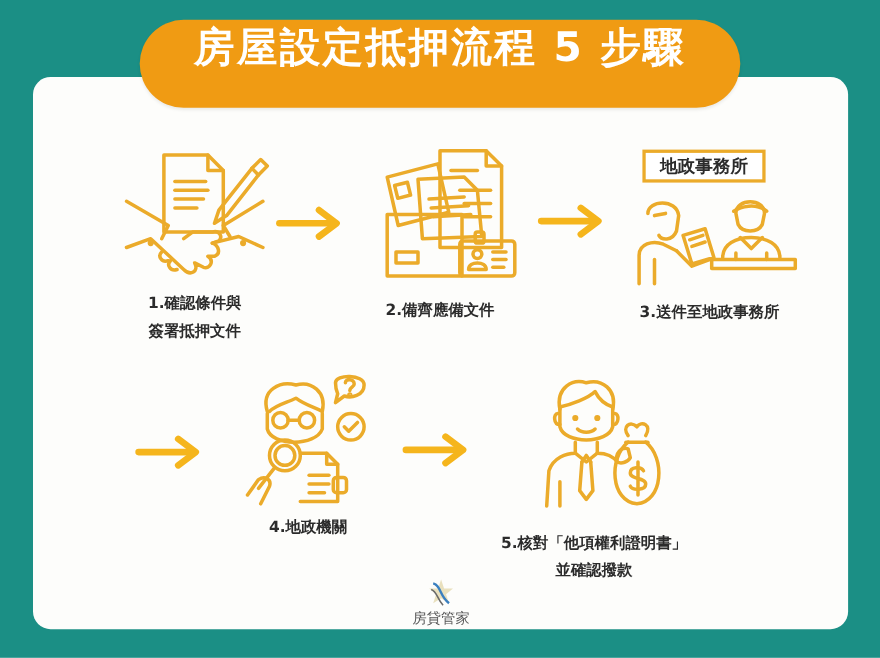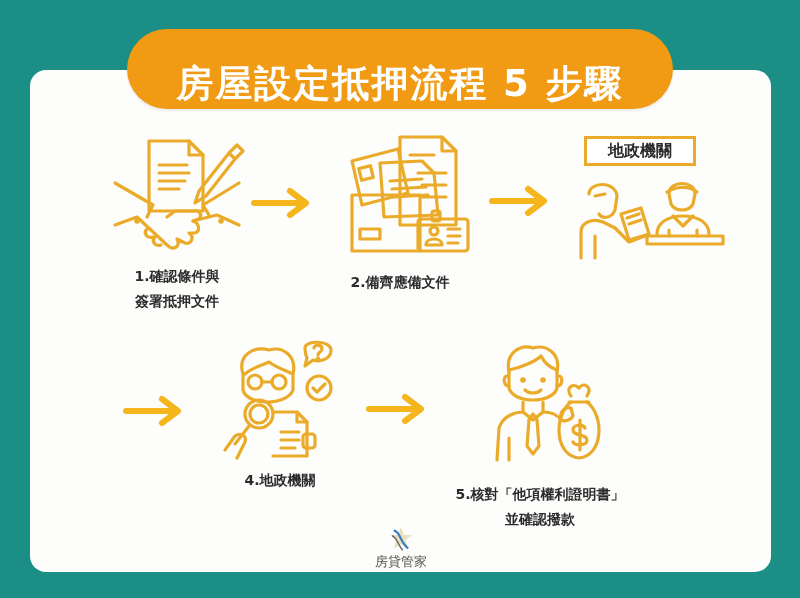--- a/index.html
+++ b/index.html
@@ -1,18 +1,18 @@
 <!DOCTYPE html>
 <html><head>
 <meta charset="utf-8">
 <style>
   html,body{margin:0;padding:0;}
   body{width:800px;height:598px;background:#1b8f85;position:relative;overflow:hidden;font-family:"DejaVu Sans","Liberation Sans",sans-serif;}
   .card{position:absolute;left:30px;top:70px;width:741px;height:502px;background:#fdfdfb;border-radius:16px;}
-  .title-pill{position:absolute;left:127px;top:29px;width:546px;height:80px;background:#f09b13;border-radius:40px;display:flex;align-items:flex-end;justify-content:center;box-shadow:0 2px 3px rgba(0,0,0,0.08);}
+  .title-pill{position:absolute;left:127px;top:18px;width:546px;height:80px;background:#f09b13;border-radius:40px;display:flex;align-items:flex-start;justify-content:center;box-shadow:0 2px 3px rgba(0,0,0,0.08);}
   .title-pill span{color:#fff;font-size:37px;font-weight:bold;letter-spacing:2px;}
   .step{position:absolute;display:flex;flex-direction:column;align-items:center;}
   .step svg{display:block;}
   .label{font-size:14px;font-weight:bold;color:#2b2b2b;text-align:center;line-height:25px;white-space:nowrap;}
   .arrow{position:absolute;}
   .logo{position:absolute;left:381px;top:525px;width:40px;height:46px;display:flex;flex-direction:column;align-items:center;}
   .logo-text{font-size:13px;color:#555;margin-top:1px;white-space:nowrap;}
   .office-sign{position:absolute;left:584px;top:136px;width:112px;height:30px;border:3px solid #ebab2a;box-sizing:border-box;display:flex;align-items:center;justify-content:center;background:#fff;}
   .office-sign span{font-size:16px;font-weight:bold;color:#2b2b2b;}
 </style>
@@ -83,40 +83,43 @@
     <div>2.備齊應備文件</div>
   </div>
 </div>
 
 <svg class="arrow" style="left:488px;top:184px;" width="62" height="34" viewBox="0 0 62 34" fill="none" stroke="#f5b51c" stroke-width="6" stroke-linecap="round" stroke-linejoin="round">
   <line x1="4" y1="17" x2="54" y2="17"></line>
     <polyline points="40,5 56,17 40,29"></polyline>
 </svg>
 
 <div class="office-sign">
-  <span>地政機關</span>
+  <span>地政事務所</span>
 </div>
 <div class="step" style="left:535px;top:170px;width:220px;">
   <svg width="160" height="92" viewBox="0 0 160 92" fill="none" stroke="#ebab2a" stroke-width="3.2" stroke-linecap="round" stroke-linejoin="round">
     <path d="M24 24 C24 12 50 10 52 26 L50 40 C46 50 36 48 34 44"></path>
     <path d="M30 26 L40 24"></path>
     <path d="M16 88 V62 C16 52 28 48 38 52 L50 58"></path>
     <path d="M30 66 V88"></path>
     <path d="M50 58 L64 72 L80 66"></path>
     <path d="M56 44 L76 38 L84 64 L64 70 Z"></path>
     <line x1="62" y1="48" x2="74" y2="44"></line>
     <line x1="64" y1="54" x2="76" y2="50"></line>
     <path d="M104 24 C104 10 130 10 130 24 L128 34 C124 42 110 42 106 34 Z"></path>
     <path d="M102 22 C108 18 122 14 132 22"></path>
     <path d="M92 64 C92 52 104 46 118 46 C132 46 144 52 144 64"></path>
     <path d="M108 46 L118 56 L128 46"></path>
     <line x1="104" y1="60" x2="104" y2="66"></line>
     <line x1="132" y1="60" x2="132" y2="66"></line>
     <rect x="82" y="66" width="76" height="8"></rect>
   </svg>
+  <div class="label" style="margin-top:10px;">
+    <div>3.送件至地政事務所</div>
+  </div>
 </div>
 
 <svg class="arrow" style="left:122px;top:394px;" width="62" height="34" viewBox="0 0 62 34" fill="none" stroke="#f5b51c" stroke-width="6" stroke-linecap="round" stroke-linejoin="round">
   <line x1="4" y1="17" x2="54" y2="17"></line>
     <polyline points="40,5 56,17 40,29"></polyline>
 </svg>
 
 <div class="step" style="left:190px;top:340px;width:180px;">
   <svg width="130" height="124" viewBox="0 0 130 124" fill="none" stroke="#ebab2a" stroke-width="3.2" stroke-linecap="round" stroke-linejoin="round">
     <path d="M28 34 C22 14 40 6 54 10 C68 6 82 16 78 34"></path>

